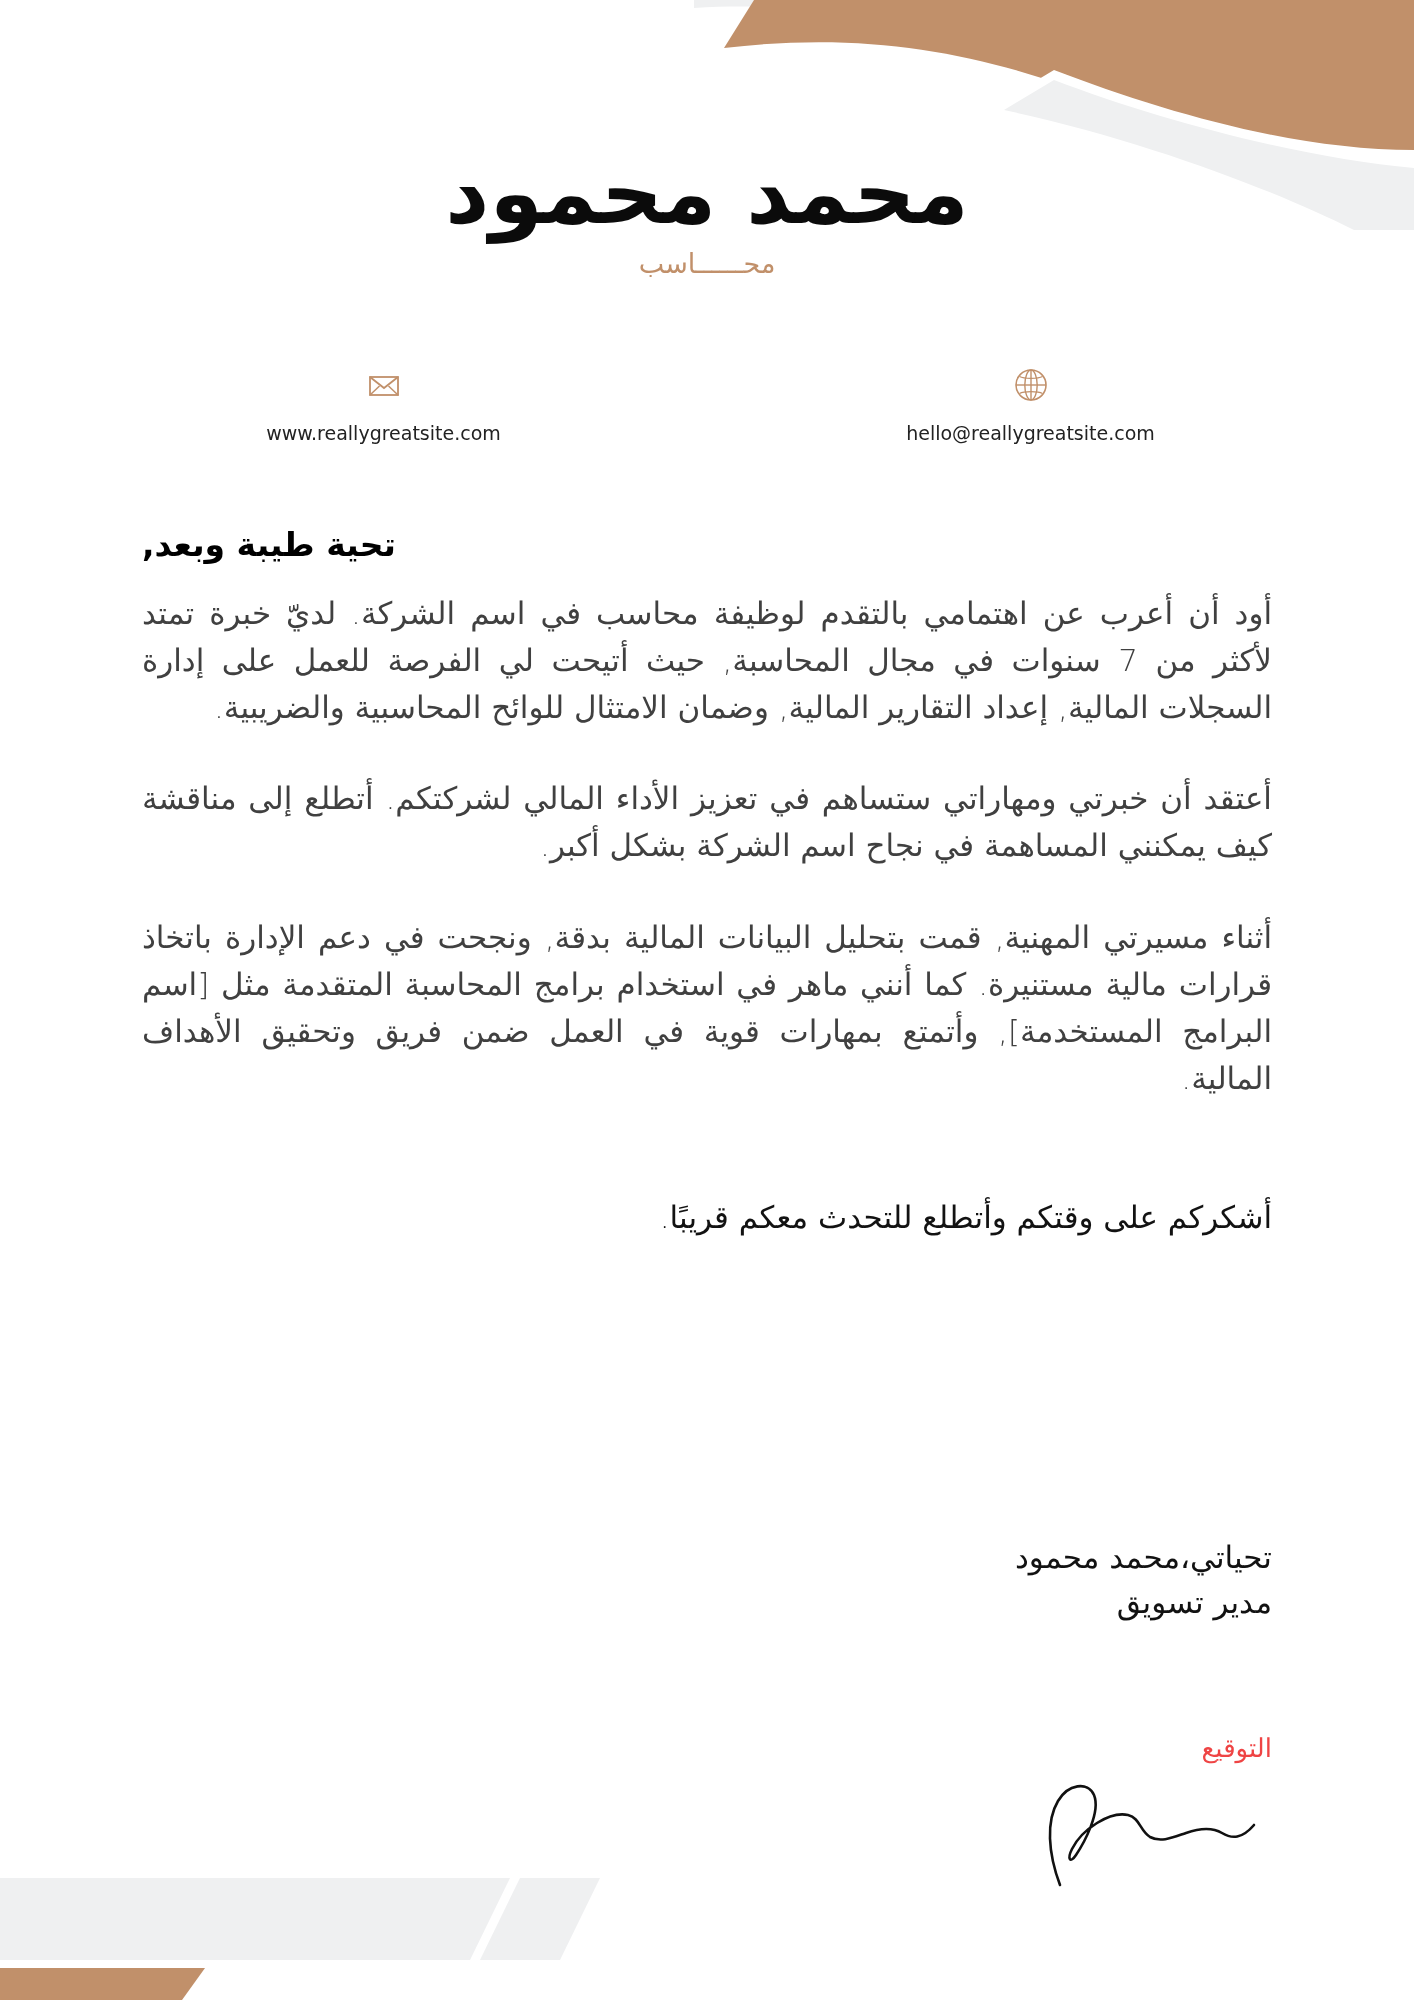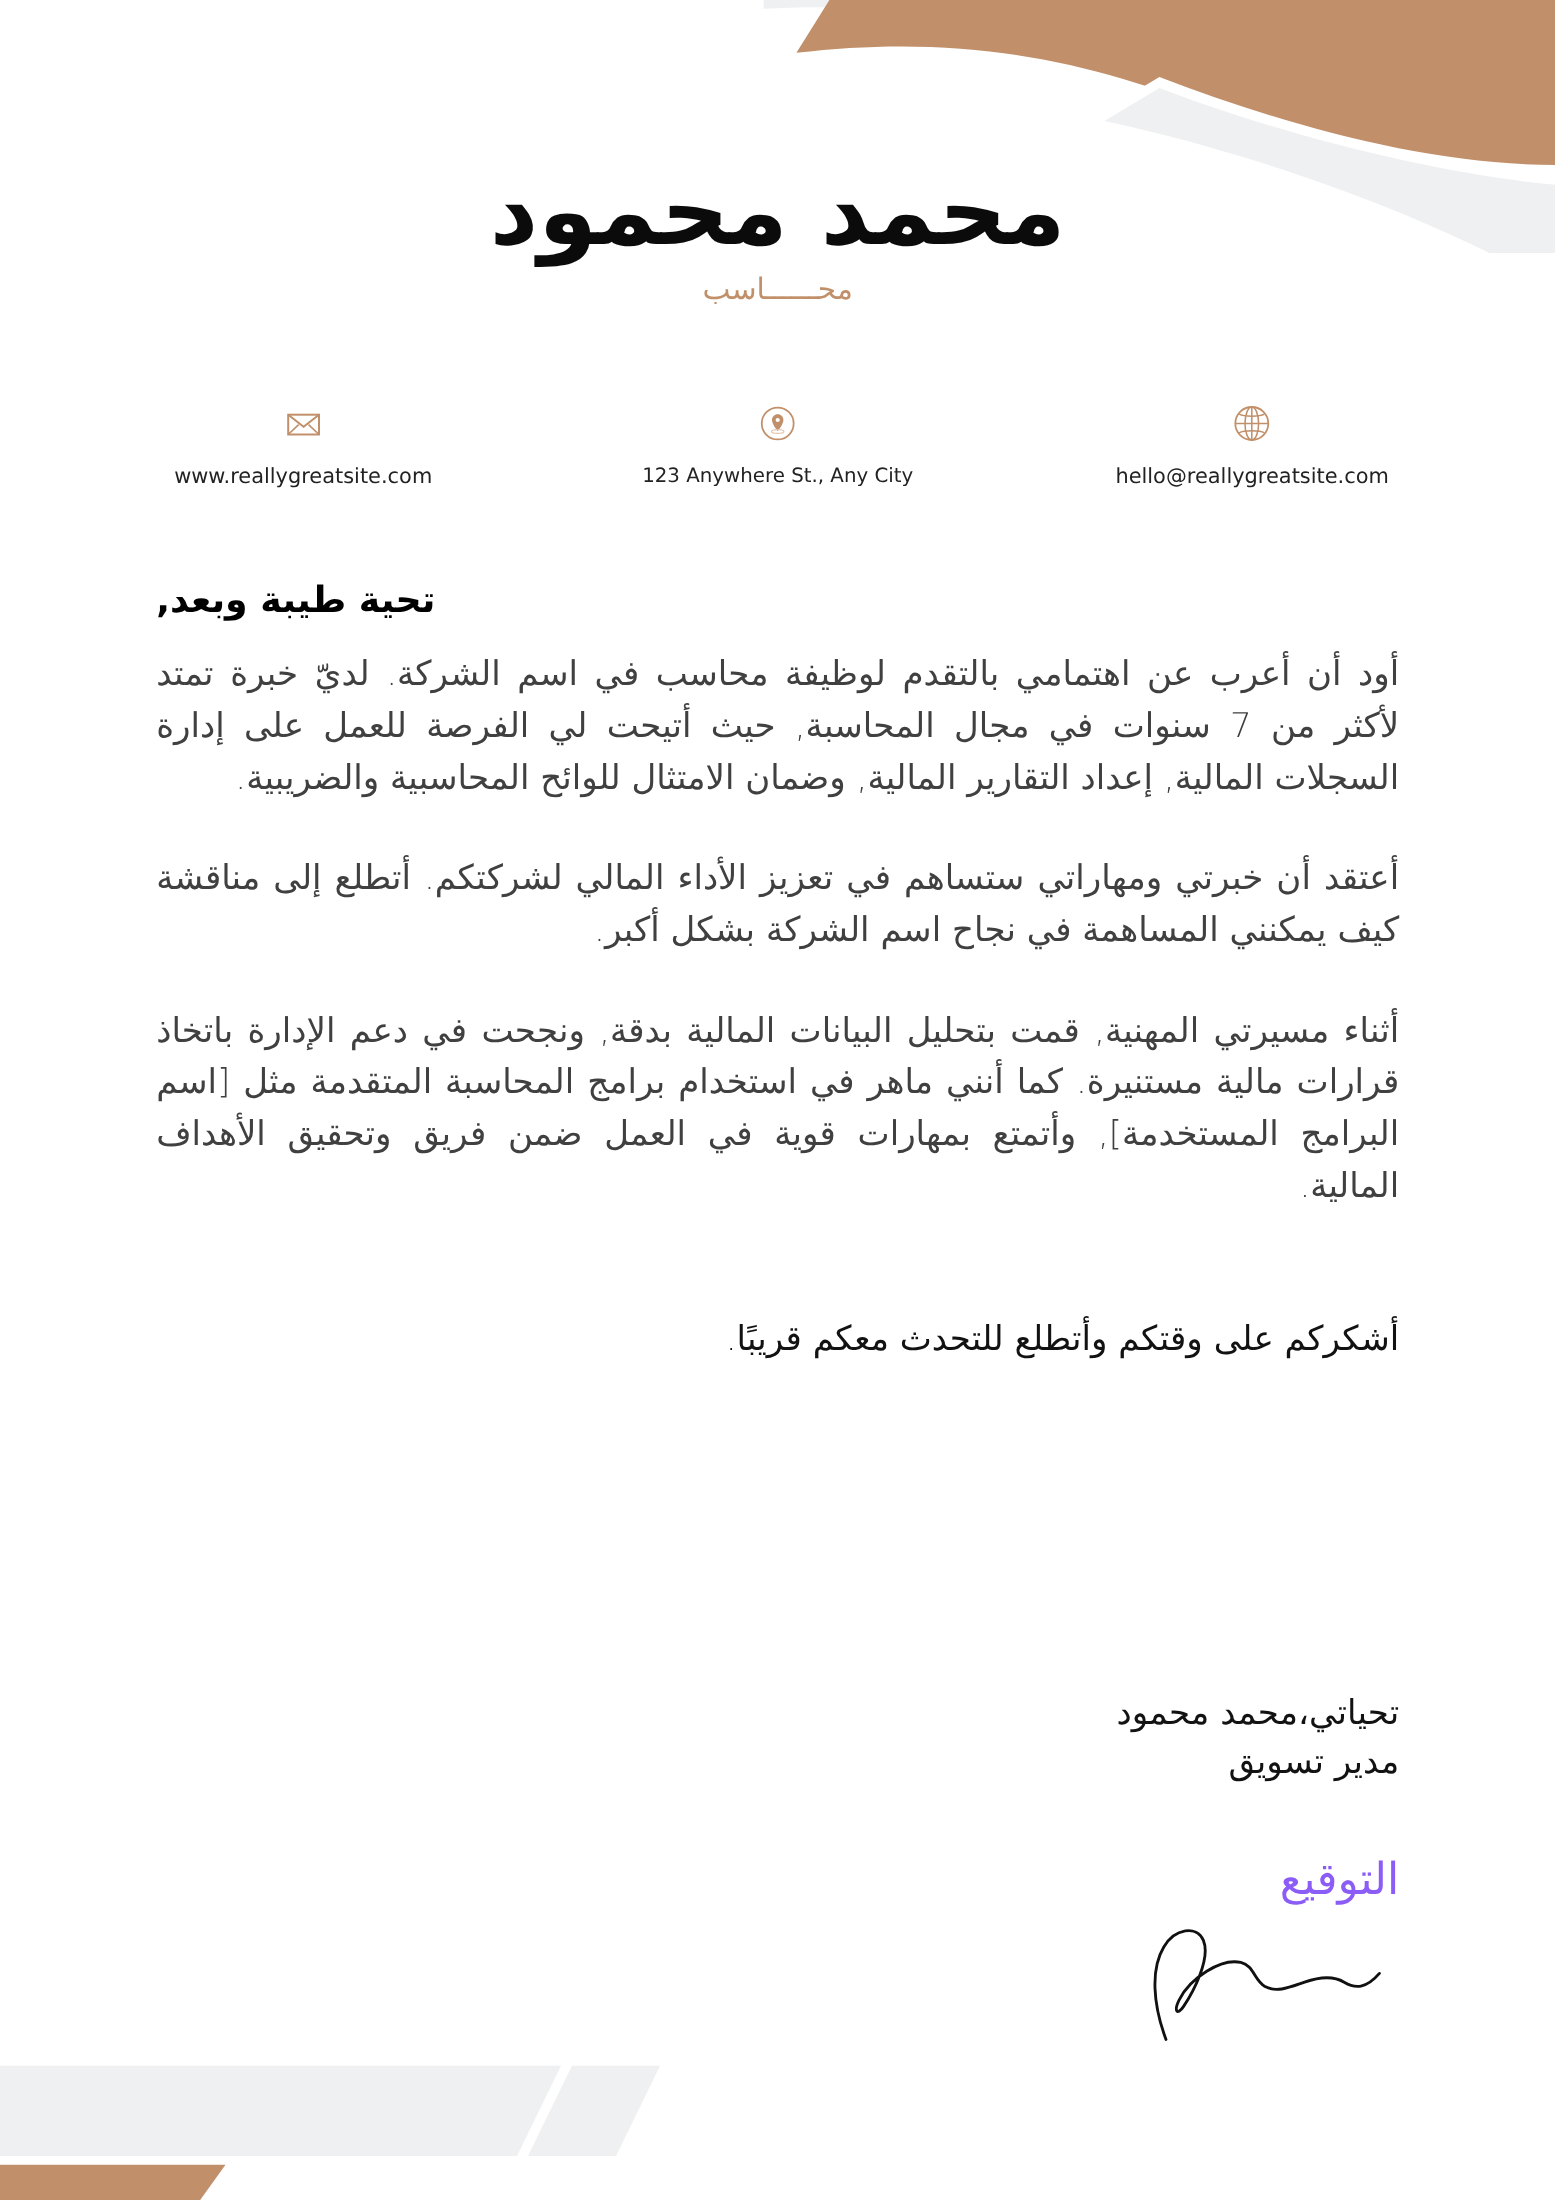--- a/index.html
+++ b/index.html
@@ -143,24 +143,24 @@
     line-height: 1.45;
   }
   .sign-title {
     font-size: 31px;
     font-weight: 300;
     color: #121212;
     margin: 0;
     line-height: 1.45;
   }
   .sign-label {
-    margin-top: 60px;
-    font-size: 40px;
-    font-weight: 300;
-    color: #8b5cf6;
+    margin-top: 108px;
+    font-size: 26px;
+    font-weight: 300;
+    color: #ef4444;
   }
   .sign-mark {
     margin-top: 4px;
     text-align: right;
     line-height: 0;
   }
   .sign-mark svg { display: inline-block; }
 </style>
 </head>
 <body>
@@ -196,32 +196,20 @@
           <ellipse cx="20" cy="20" rx="6.2" ry="15" fill="none" stroke="#c1906a" stroke-width="1.4"></ellipse>
           <line x1="5" y1="20" x2="35" y2="20" stroke="#c1906a" stroke-width="1.4"></line>
           <line x1="20" y1="5" x2="20" y2="35" stroke="#c1906a" stroke-width="1.4"></line>
           <path d="M8.5,11.5 C13,14 27,14 31.5,11.5" fill="none" stroke="#c1906a" stroke-width="1.3"></path>
           <path d="M8.5,28.5 C13,26 27,26 31.5,28.5" fill="none" stroke="#c1906a" stroke-width="1.3"></path>
         </svg>
       </span>
       <span class="ctext">hello@reallygreatsite.com</span>
     </div>
 
-    <div class="contact mid">
-      <span class="icon">
-        <svg width="40" height="40" viewBox="0 0 40 40">
-          <circle cx="20" cy="20" r="14.5" fill="none" stroke="#c1906a" stroke-width="1.6"></circle>
-          <path d="M20,11.5 C17,11.5 14.8,13.8 14.8,16.8 C14.8,20.6 20,27 20,27
-                   C20,27 25.2,20.6 25.2,16.8 C25.2,13.8 23,11.5 20,11.5 Z" fill="#c1906a"></path>
-          <circle cx="20" cy="16.8" r="1.9" fill="#ffffff"></circle>
-          <ellipse cx="20" cy="27.2" rx="5.6" ry="1.7" fill="none" stroke="#e3c6ad" stroke-width="1.2"></ellipse>
-        </svg>
-      </span>
-      <span class="ctext">123 Anywhere St., Any City</span>
-    </div>
 
     <div class="contact">
       <span class="icon">
         <svg width="42" height="40" viewBox="0 0 42 40">
           <rect x="7" y="12" width="28" height="18" fill="none" stroke="#c1906a" stroke-width="1.8"></rect>
           <path d="M7,12 L21,23 L35,12" fill="none" stroke="#c1906a" stroke-width="1.8"></path>
           <path d="M7,30 L16.5,21" fill="none" stroke="#c1906a" stroke-width="1.5"></path>
           <path d="M35,30 L25.5,21" fill="none" stroke="#c1906a" stroke-width="1.5"></path>
         </svg>
       </span>

